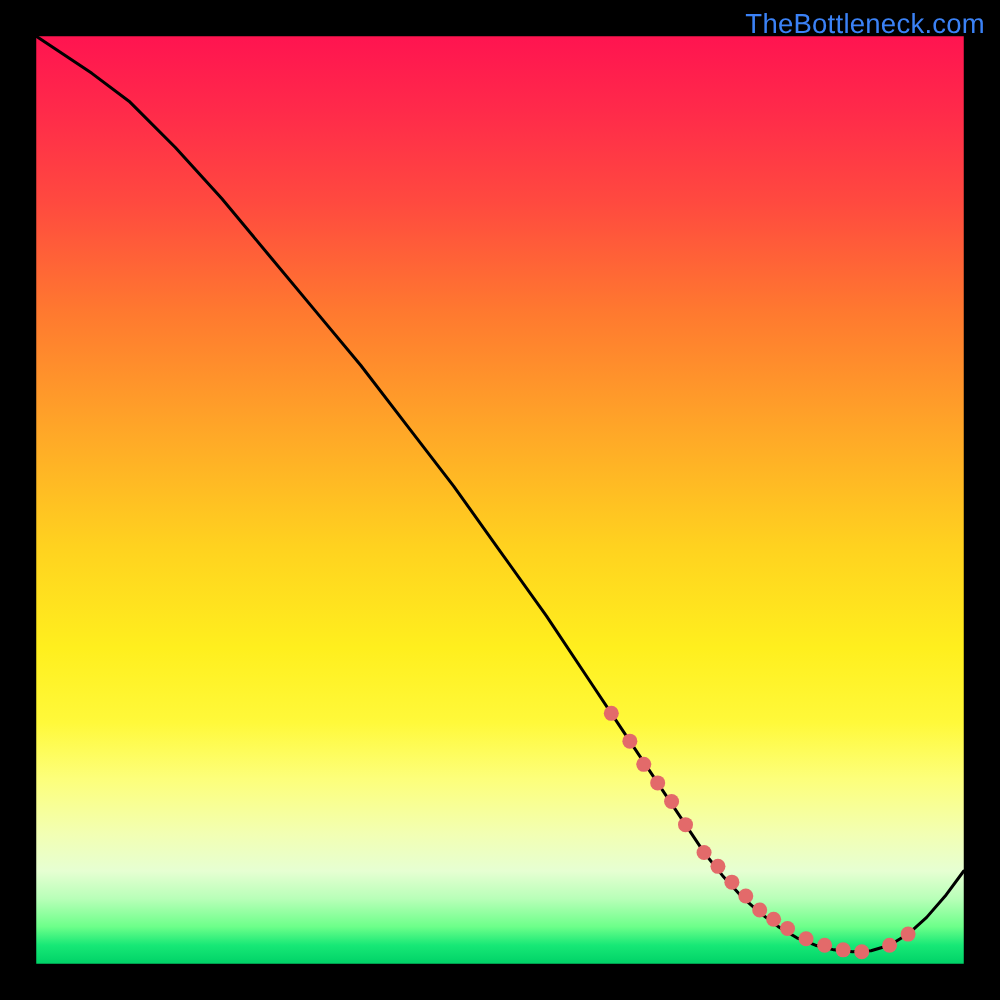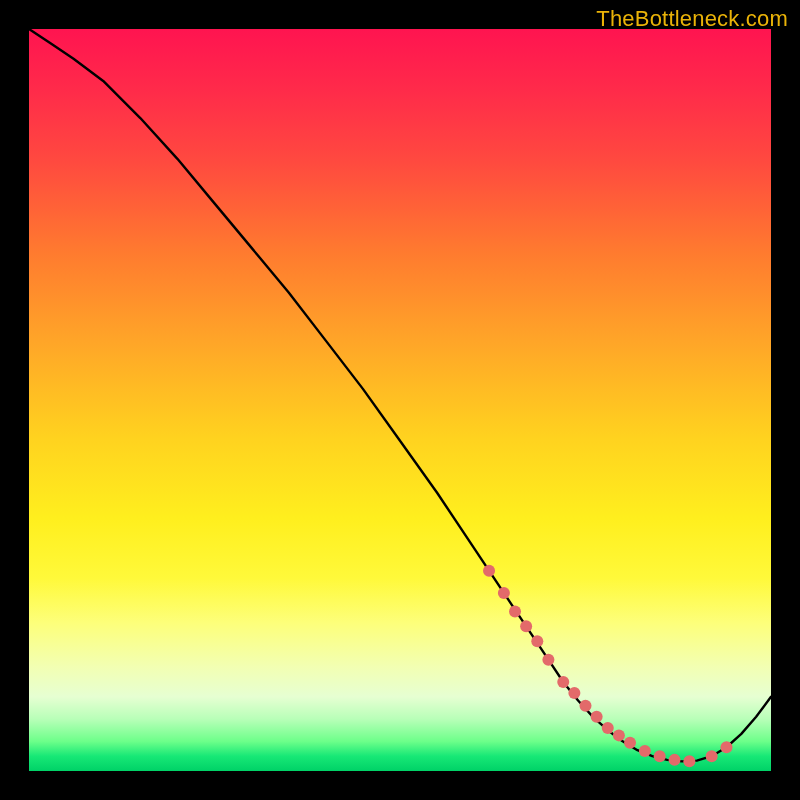--- a/index.html
+++ b/index.html
@@ -14,21 +14,21 @@
   .stage {
     position: relative;
     width: 800px;
     height: 800px;
     background: #000;
   }
   .watermark {
     position: absolute;
     top: 6px;
     right: 12px;
-    color: #eab308;
+    color: #3b82f6;
     font-size: 22px;
     font-weight: 400;
     letter-spacing: 0.2px;
     z-index: 30;
     user-select: none;
   }
   .plot-outer {
     position: absolute;
     left: 29px;
     top: 29px;

